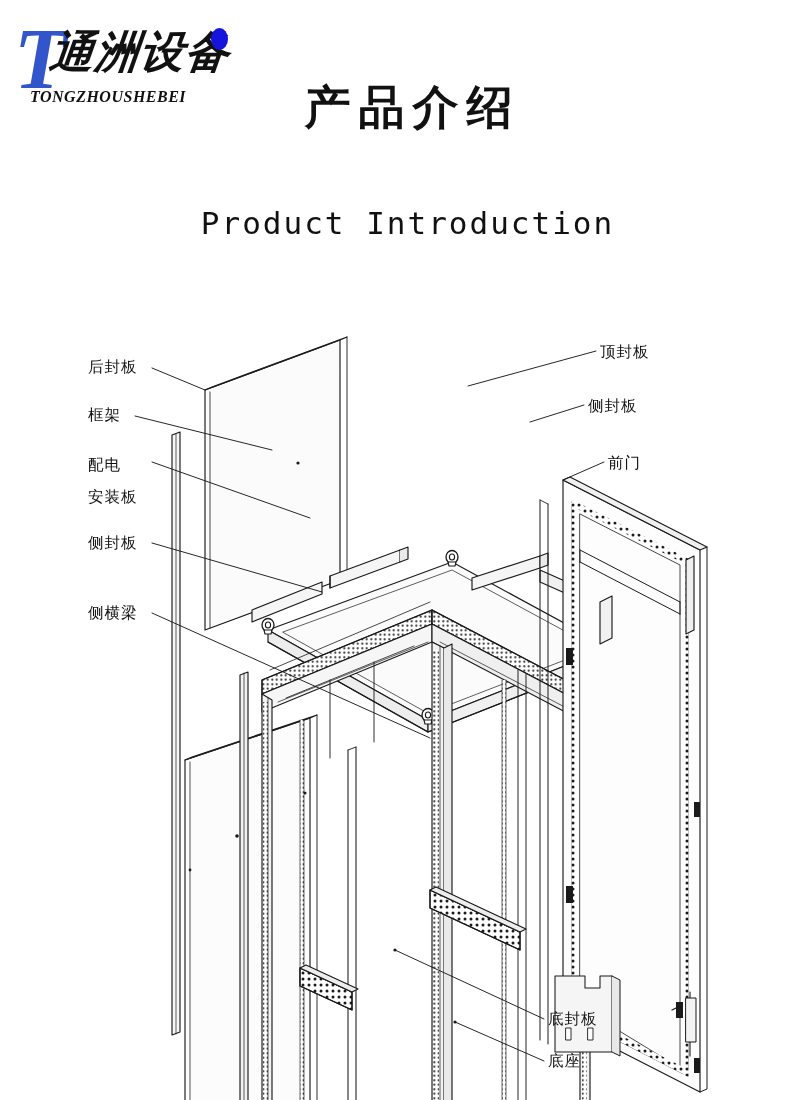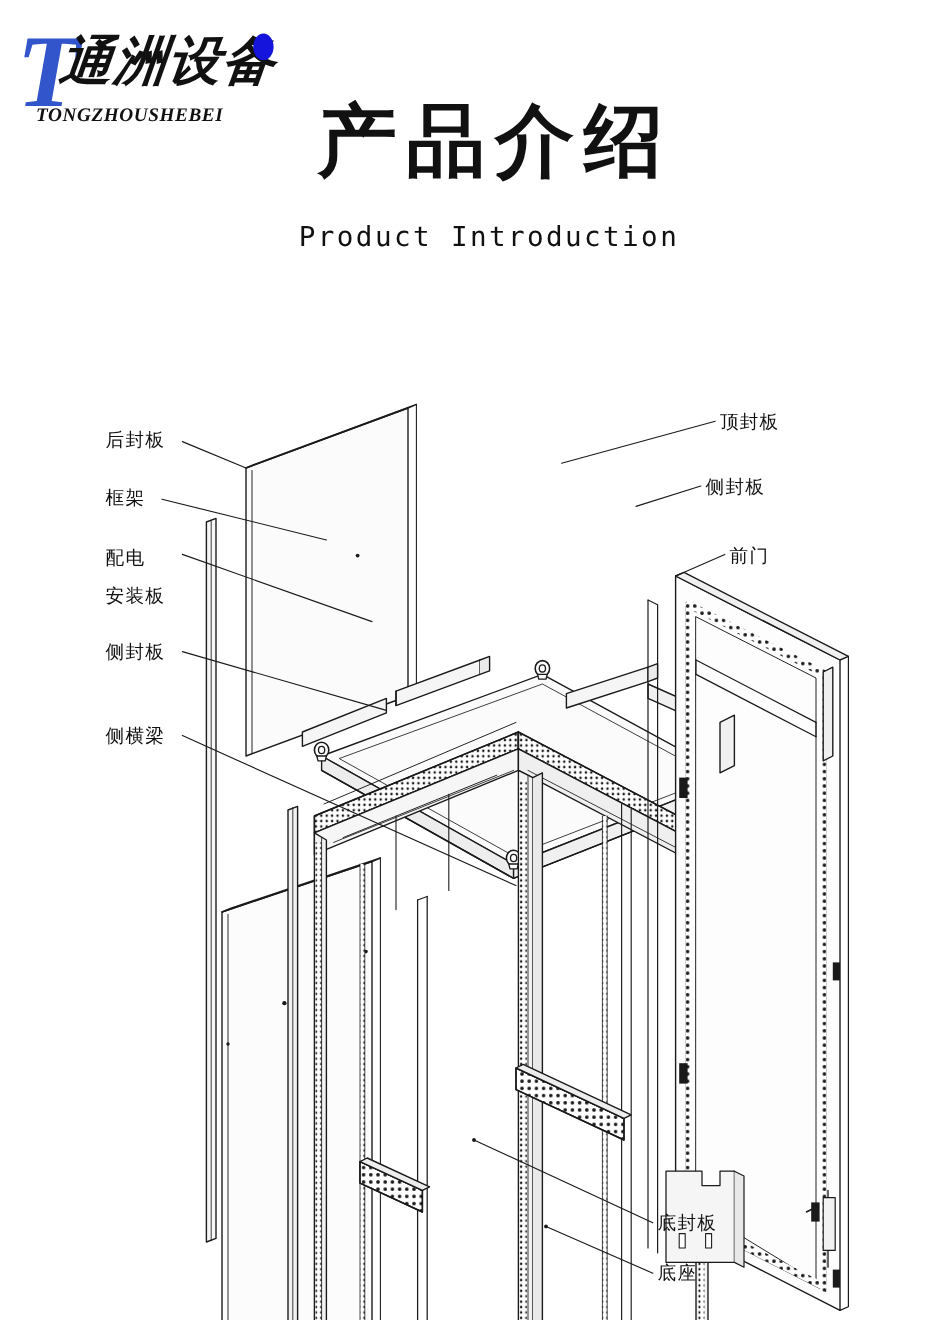--- a/index.html
+++ b/index.html
@@ -74,35 +74,35 @@
   }
 
   #title-cn {
     position: absolute;
     left: 0; top: 84px;
     width: 790px;
     text-align: center;
     padding-left: 35px;
     box-sizing: border-box;
     font-family: "DejaVu Serif", serif;
-    font-size: 66px;
+    font-size: 46px;
     font-weight: bold;
     color: #111111;
     letter-spacing: 8px;
     line-height: 1;
   }
   #title-en {
     position: absolute;
-    left: 0; top: 187px;
+    left: 0; top: 208px;
     width: 790px;
     text-align: center;
     padding-left: 25px;
     box-sizing: border-box;
     font-family: "DejaVu Sans Mono", monospace;
-    font-size: 23px;
+    font-size: 31px;
     color: #111111;
     letter-spacing: 2px;
     line-height: 1;
   }
 
   
   #diagram-wrap {
     position: absolute;
     left: 0; top: 250px;
     width: 727px;

